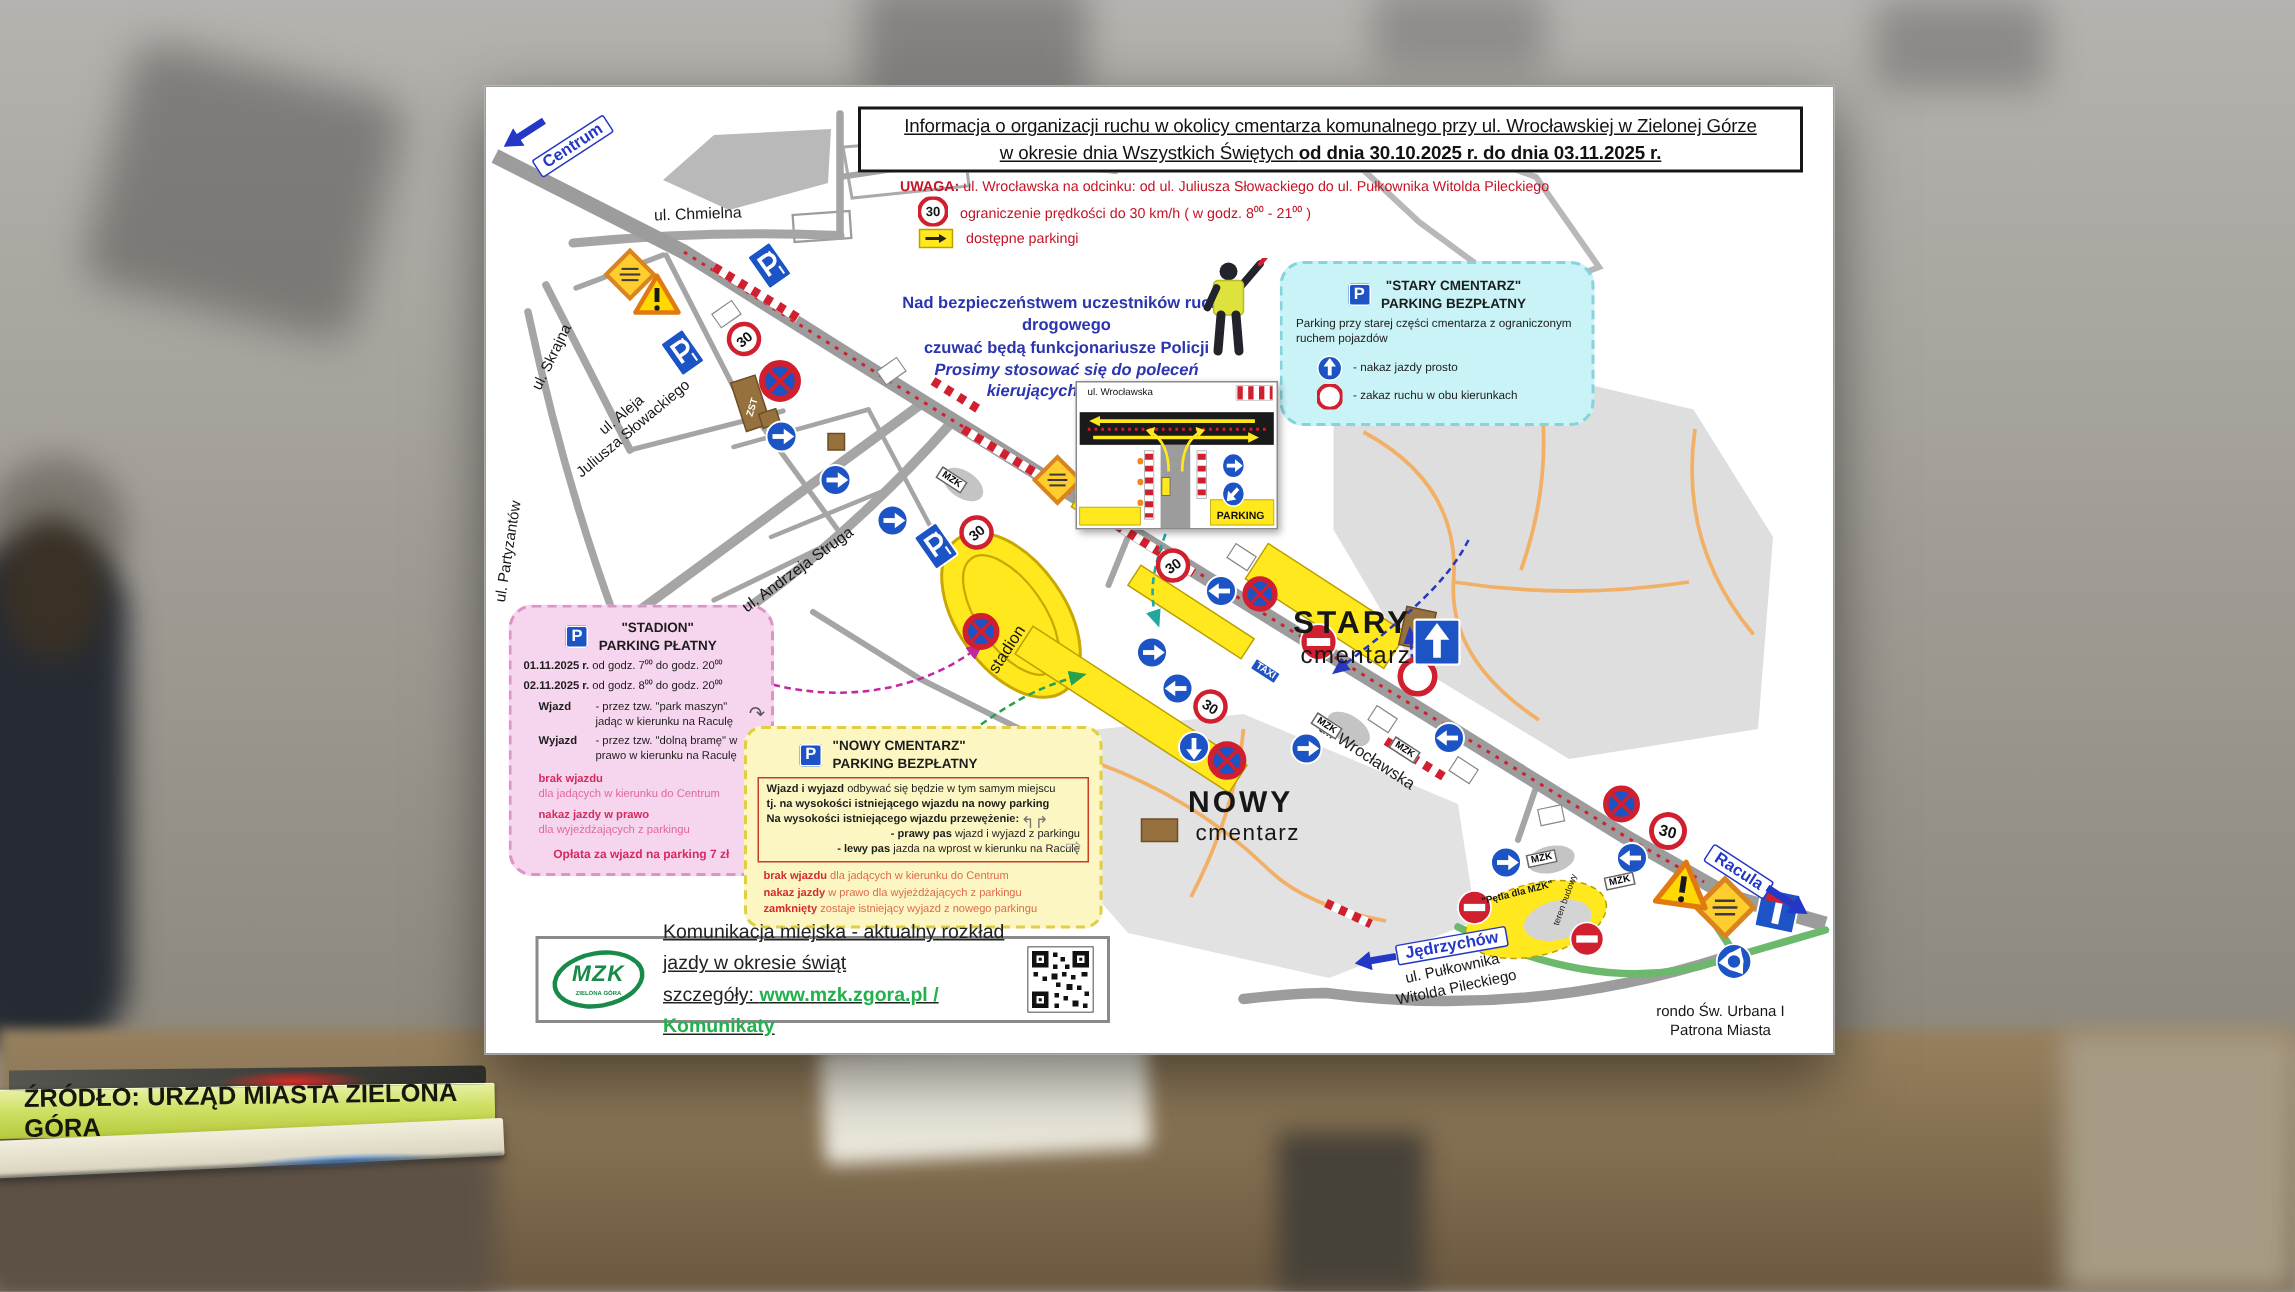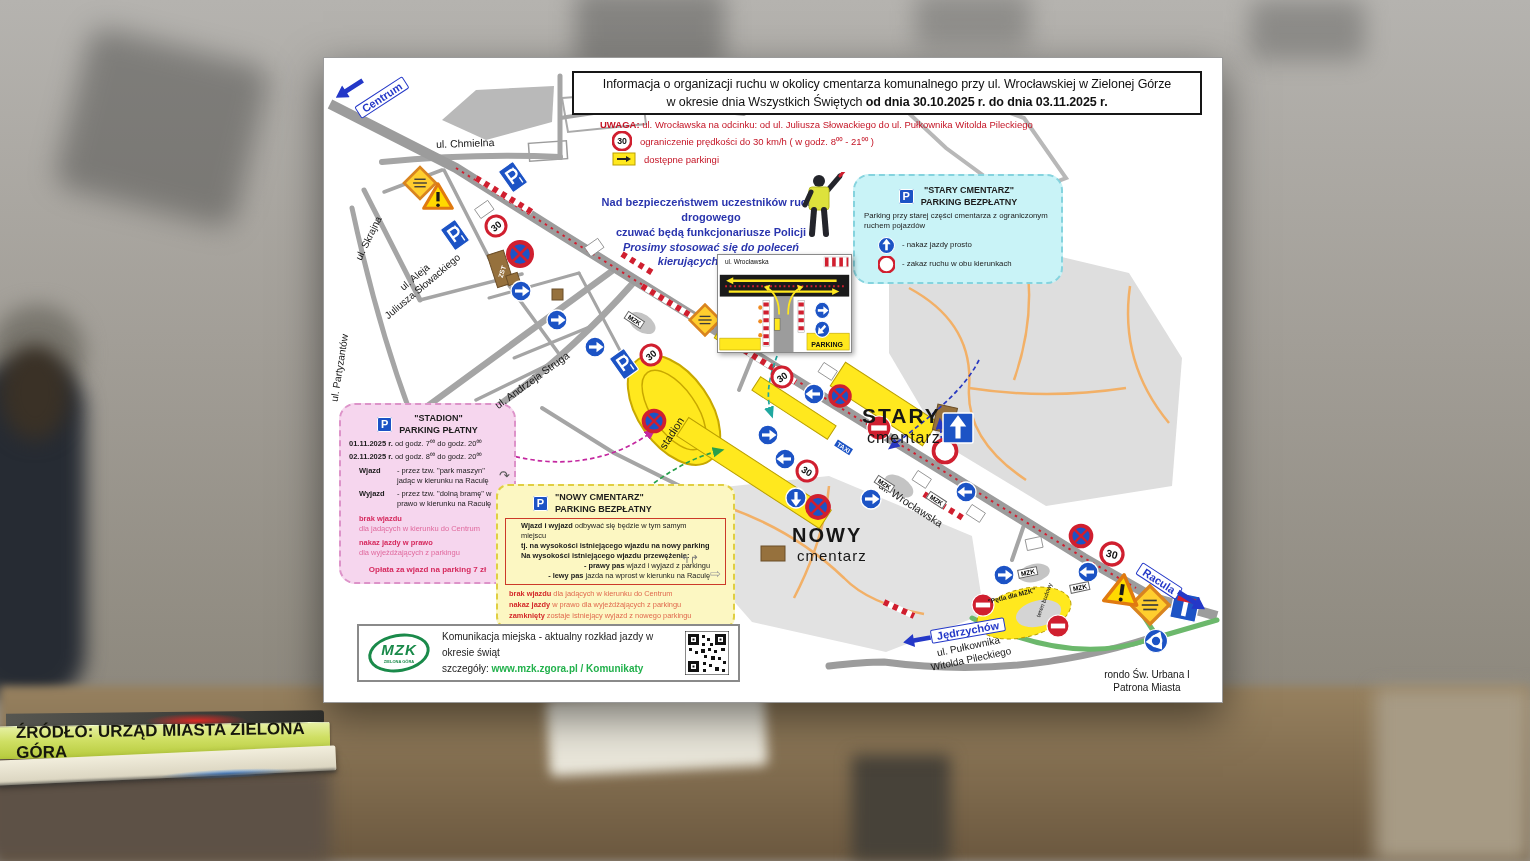--- a/index.html
+++ b/index.html
@@ -5,21 +5,21 @@
   html,body{margin:0;padding:0;}
   body{width:1530px;height:861px;overflow:hidden;font-family:"Liberation Sans",sans-serif;background:#98938a;}
   .stage{position:relative;width:1530px;height:861px;overflow:hidden;}
   .bgb{position:absolute;}
   
   .map-panel{position:absolute;left:323px;top:57px;width:898px;height:644px;background:#fff;
     border:1px solid #9a9a9a;box-shadow:0 14px 40px rgba(0,0,0,.5);}
   .map-svg{position:absolute;left:0;top:0;width:898px;height:644px;}
   .abs{position:absolute;}
   .t-box{position:absolute;left:248px;top:13px;width:622px;background:#fff;border:2px solid #161616;
-    text-align:center;font-size:12.5px;line-height:1.45;color:#111;padding:2px 2px;letter-spacing:-.1px;}
+    text-align:center;font-size:12.5px;line-height:1.45;color:#111;padding:2px 2px;letter-spacing:-.1px;text-decoration:underline;}
   .uwaga{position:absolute;left:276px;top:61px;width:440px;color:#c41425;font-size:9.5px;}
   .uwaga .hd{margin-bottom:2px;}
   .uwaga .hd b{font-weight:bold;}
   .uwaga .row{display:flex;align-items:center;gap:8px;height:18px;margin-left:12px;}
   .police{position:absolute;left:268px;top:137px;width:238px;text-align:center;color:#2a35ae;
     font-size:11px;font-weight:bold;line-height:1.35;}
   .police .it{font-style:italic;}
   .credit{position:absolute;left:810px;top:74px;width:104px;text-align:center;color:#111;font-size:10px;}
   .credit .org1{color:#15713a;font-weight:bold;font-size:8px;line-height:1;}
   .credit .org2{color:#2e8b57;font-size:5.5px;line-height:1.2;}
@@ -39,36 +39,36 @@
   .stadion .dt{margin:3px 0;}
   .stadion .gate{display:flex;gap:5px;margin:4px 0 0 10px;position:relative;}
   .stadion .gl{font-weight:bold;width:33px;flex:0 0 auto;}
   .stadion .ga{position:absolute;right:-4px;top:2px;color:#555;font-size:13px;}
   .r1{color:#d62a5e;font-weight:bold;}
   .r2{color:#e0699d;}
   .stadion .wl{margin:5px 0 0 10px;}
   .stadion .fee{margin-top:7px;text-align:center;font-weight:bold;color:#d62a5e;font-size:8px;}
   .nowy{left:172px;top:426px;width:221px;background:#fcf7c2;border:2px dashed #e0cf42;border-radius:12px;
     padding:5px 7px 6px;font-size:7.4px;line-height:1.35;}
-  .nowy .inner{border:1.5px solid #cc3a28;padding:2px 15px 3px;margin-top:2px;position:relative;}
+  .nowy .inner{border:1.5px solid #cc3a28;padding:2px 5px 3px;margin-top:2px;position:relative;}
   .nowy .lane{margin-left:20px;text-align:right;}
   .nowy .aw1{position:absolute;right:26px;bottom:17px;color:#777;font-size:11px;}
   .nowy .aw2{position:absolute;right:4px;bottom:2px;color:#9a9a9a;font-size:13px;}
   .nowy .warn{margin-top:4px;margin-left:4px;}
   .nw1{color:#d42a2a;font-weight:bold;}
   .nw2{color:#e0694d;}
   
   .mzkbox{position:absolute;left:33px;top:566px;width:383px;height:58px;background:#fff;border:2px solid #8a8a8a;
     display:flex;align-items:center;gap:12px;padding:0 9px;box-sizing:border-box;}
   .mzk-logo{position:relative;width:62px;height:38px;flex:0 0 auto;}
   .mzk-logo .ell{position:absolute;inset:0;border:3px solid #1a8a4a;border-radius:50%;transform:rotate(-10deg);}
   .mzk-logo .tx{position:absolute;left:0;right:0;top:7px;text-align:center;color:#1a8a4a;
     font-weight:bold;font-style:italic;font-size:15px;letter-spacing:1px;}
   .mzk-logo .sb{position:absolute;left:0;right:0;top:25px;text-align:center;color:#1a8a4a;font-size:4px;font-weight:bold;}
-  .mzk-txt{font-size:10px;color:#222;line-height:1.6;}
+  .mzk-txt{font-size:13px;color:#222;line-height:1.6;text-decoration:underline;}
   .mzk-txt .lnk{color:#22b14c;font-weight:bold;}
   .qr{margin-left:auto;flex:0 0 auto;}
   
   .inset{position:absolute;left:393px;top:196px;width:133px;height:97px;background:#fff;border:1px solid #8a8a8a;
     box-shadow:2px 2px 5px rgba(0,0,0,.35);}
   .inset .st{position:absolute;left:7px;top:3px;font-size:6.5px;color:#111;}
   .inset .pk{position:absolute;right:8px;bottom:4px;font-size:7px;font-weight:bold;color:#111;}
   
   .lbl{position:absolute;white-space:nowrap;color:#161616;transform-origin:0 50%;}
   .dirlbl{background:#fff;border:1.5px solid #2438c8;color:#2438c8;font-weight:bold;font-size:11px;

